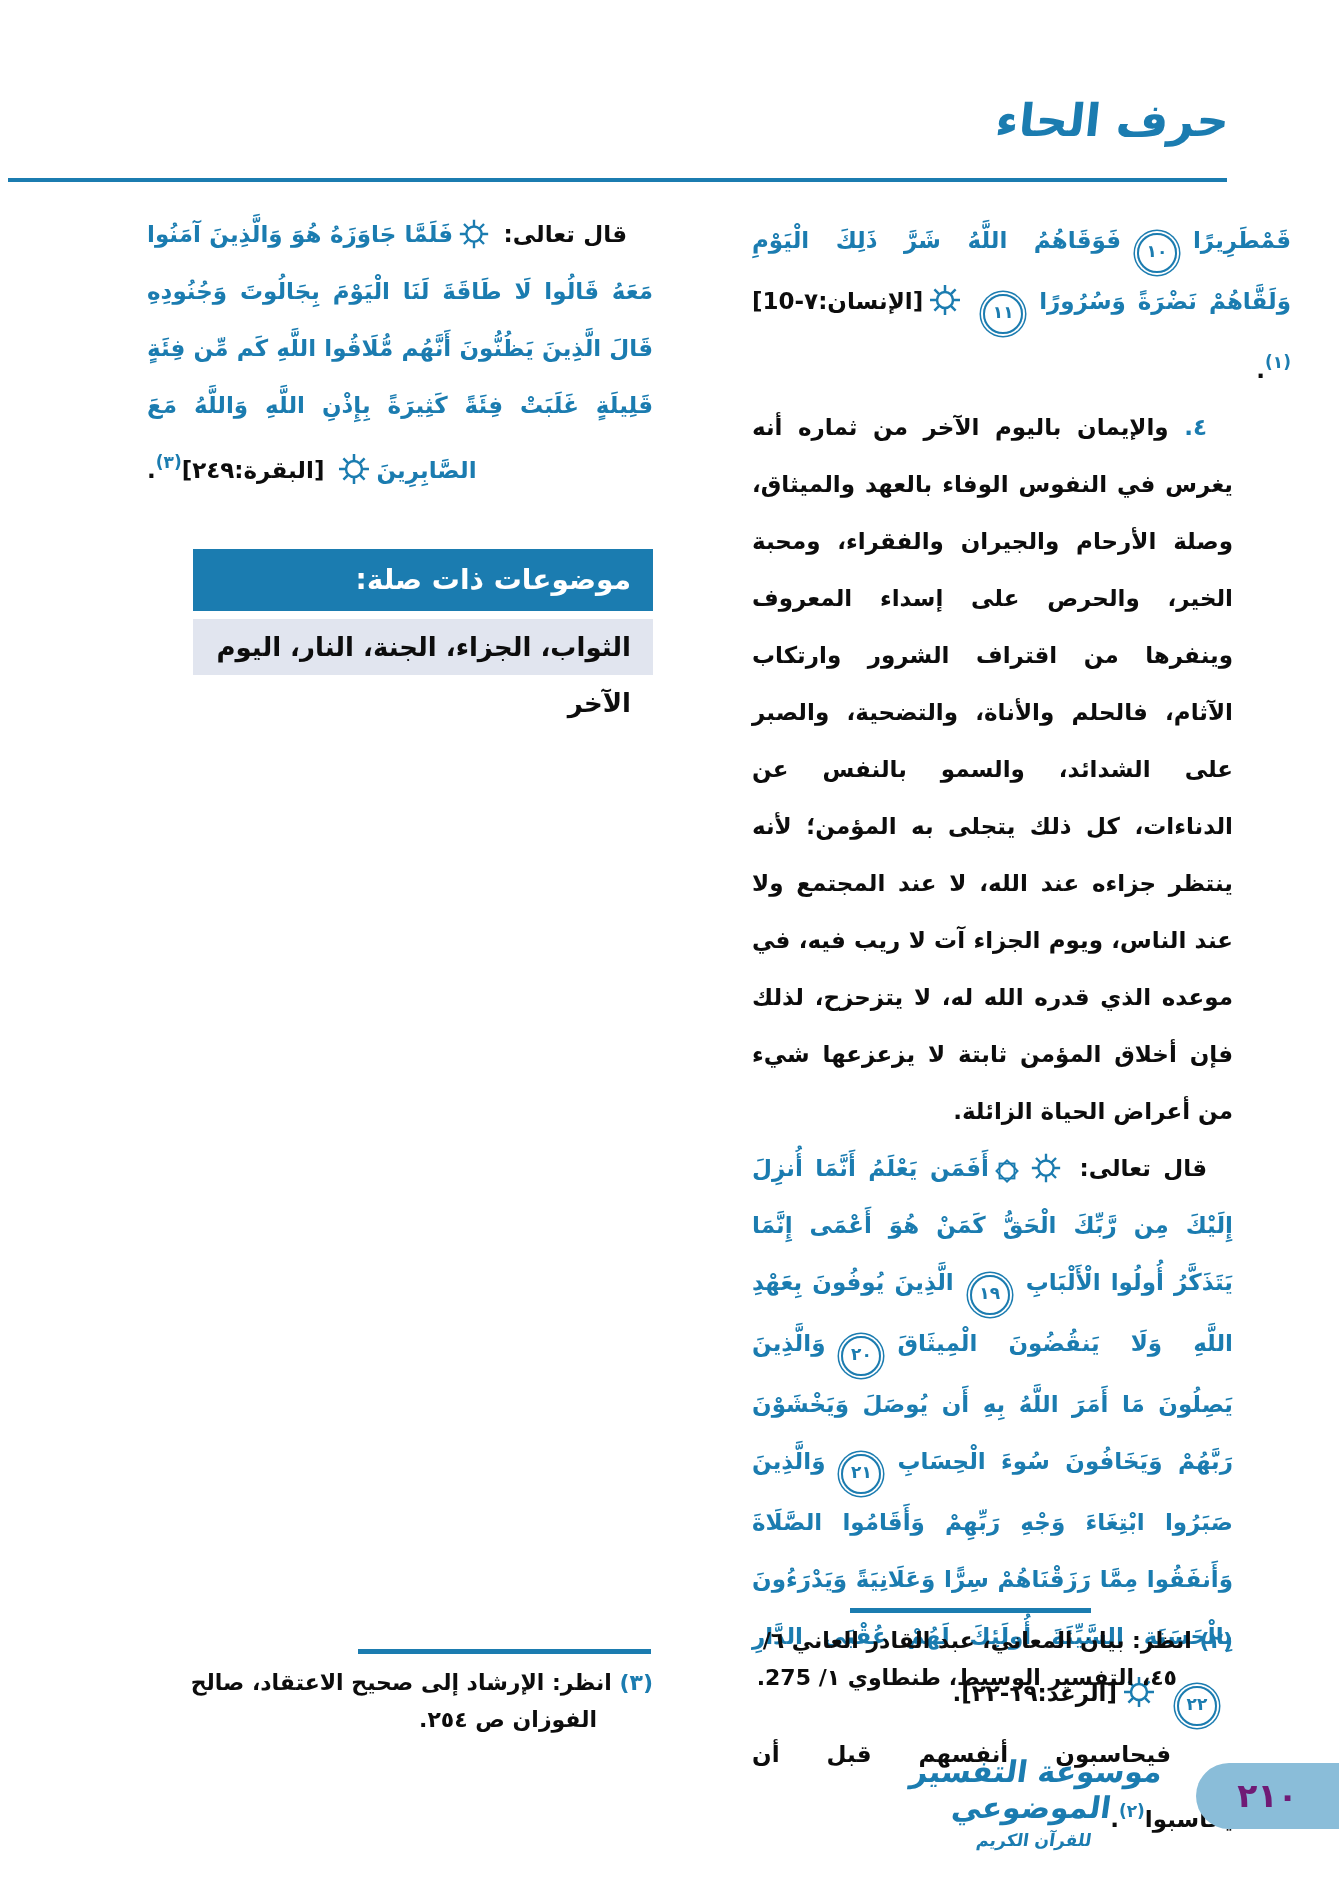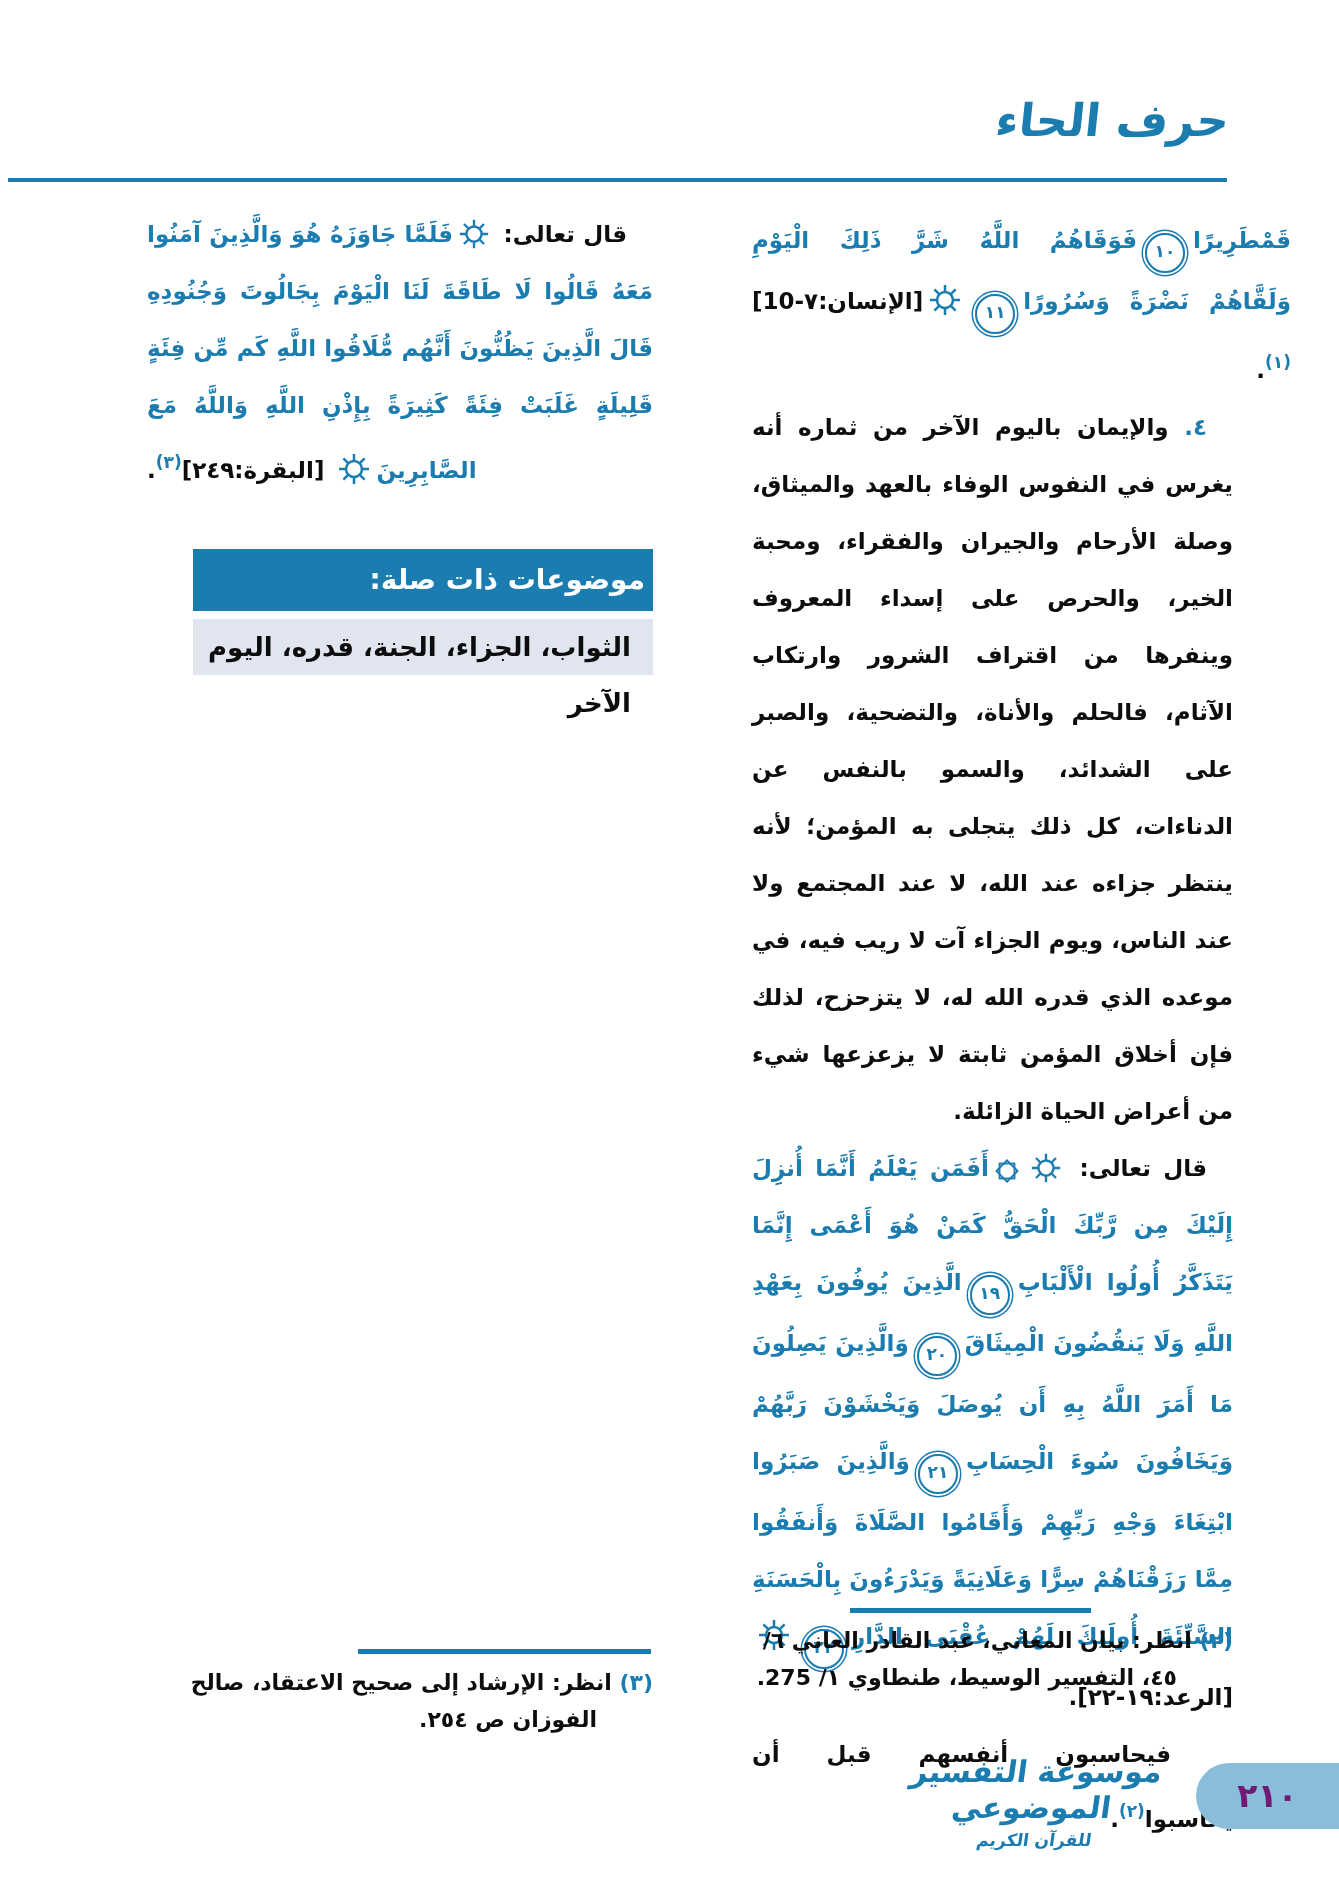--- a/index.html
+++ b/index.html
@@ -36,29 +36,29 @@
   .src{color:var(--ink);}
   .fref{color:var(--accent);font-size:17px;vertical-align:10px;font-weight:bold;}
   .verse-top{margin-right:-58px;}
   .baq{text-align-last:left;}
   .closing{text-indent:62px;}
   
   .ayah{
     display:inline-block;width:36px;height:36px;line-height:33px;
     border:2px solid currentColor;border-radius:50%;
     box-shadow:0 0 0 2px #ffffff, 0 0 0 3.5px currentColor;
-    text-align:center;font-size:17px;margin:0 8px;vertical-align:-9px;
+    text-align:center;font-size:17px;margin:0 16px;vertical-align:-9px;
     text-indent:0;
   }
   .orn{vertical-align:-9px;margin:0 4px;}
   
   .topics-h{
     margin:50px 0 8px 46px;background:var(--accent);color:#ffffff;
     font-size:28px;font-weight:bold;height:62px;line-height:62px;
-    padding-right:8px;text-align:right;
+    padding-right:22px;text-align:right;
   }
   .topics-r{
     margin:0 0 0 46px;background:var(--topics-bg);color:var(--ink);
     font-size:26px;font-weight:bold;height:56px;line-height:56px;
     padding-right:22px;text-align:right;
   }
   
   .fn-sep{position:absolute;height:5px;background:var(--accent);}
   .fn-sep-r{left:850px;top:1608px;width:241px;}
   .fn-sep-l{left:358px;top:1649px;width:293px;}
@@ -117,21 +117,21 @@
 
   <p class="quran para baq"><span class="black">قال تعالى:</span> <svg class="orn" width="34" height="34" viewBox="0 0 36 36">
         <circle cx="18" cy="18" r="8" fill="none" stroke="currentColor" stroke-width="2.5"></circle>
         <path d="M18 3v7M18 26v7M3 18h7M26 18h7M7.4 7.4l5 5M23.6 23.6l5 5M28.6 7.4l-5 5M12.4 23.6l-5 5" fill="none" stroke="currentColor" stroke-width="2.5"></path>
       </svg><span>فَلَمَّا جَاوَزَهُ هُوَ وَالَّذِينَ آمَنُوا مَعَهُ قَالُوا لَا طَاقَةَ لَنَا الْيَوْمَ بِجَالُوتَ وَجُنُودِهِ قَالَ الَّذِينَ يَظُنُّونَ أَنَّهُم مُّلَاقُوا اللَّهِ كَم مِّن فِئَةٍ قَلِيلَةٍ غَلَبَتْ فِئَةً كَثِيرَةً بِإِذْنِ اللَّهِ وَاللَّهُ مَعَ الصَّابِرِينَ</span><svg class="orn" width="36" height="36" viewBox="0 0 36 36">
         <circle cx="18" cy="18" r="8" fill="none" stroke="currentColor" stroke-width="2.5"></circle>
         <path d="M18 3v7M18 26v7M3 18h7M26 18h7M7.4 7.4l5 5M23.6 23.6l5 5M28.6 7.4l-5 5M12.4 23.6l-5 5" fill="none" stroke="currentColor" stroke-width="2.5"></path>
       </svg> <span class="src">[البقرة:٢٤٩]</span><span class="fref">(٣)</span><span class="black">.</span></p>
 
   <div class="topics-h">موضوعات ذات صلة:</div>
-  <div class="topics-r">الثواب، الجزاء، الجنة، قدره، اليوم الآخر</div>
+  <div class="topics-r">الثواب، الجزاء، الجنة، النار، اليوم الآخر</div>
 </div>
 
 <div class="fn-sep fn-sep-r"></div>
 <div class="fn-sep fn-sep-l"></div>
 
 <div class="fnotes fn-r">
   <p class="fnote"><span class="marker">(٢)</span> <span>انظر: بيان المعاني، عبد القادر العاني ٦/ ٤٥، التفسير الوسيط، طنطاوي ١/ 275.</span></p>
 </div>
 
 <div class="fnotes fn-l">

